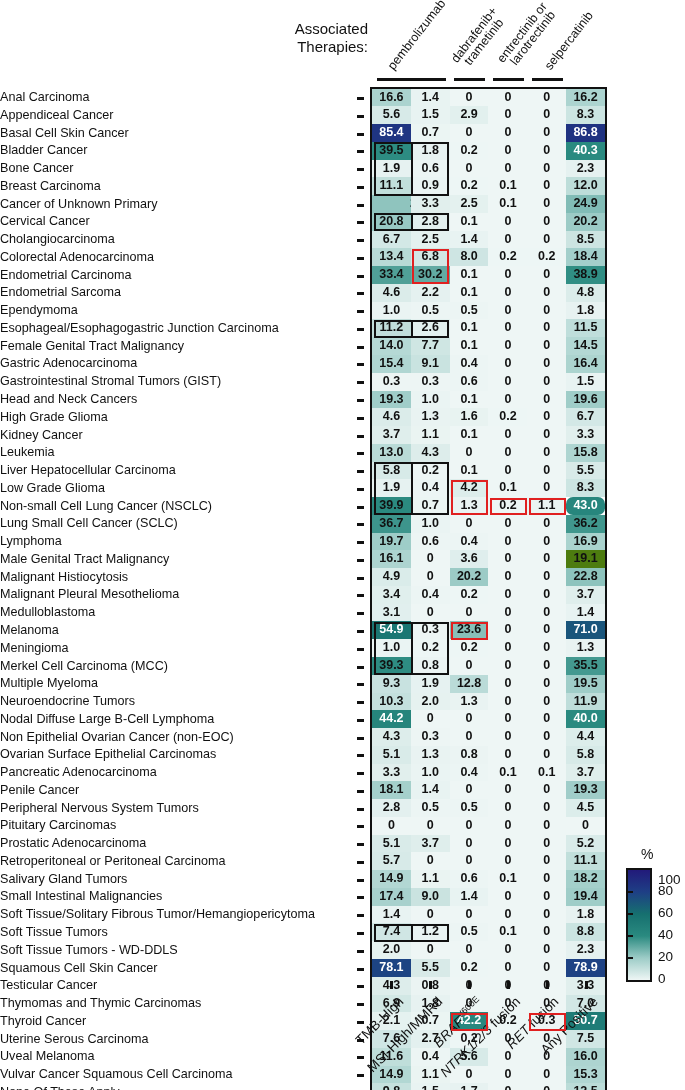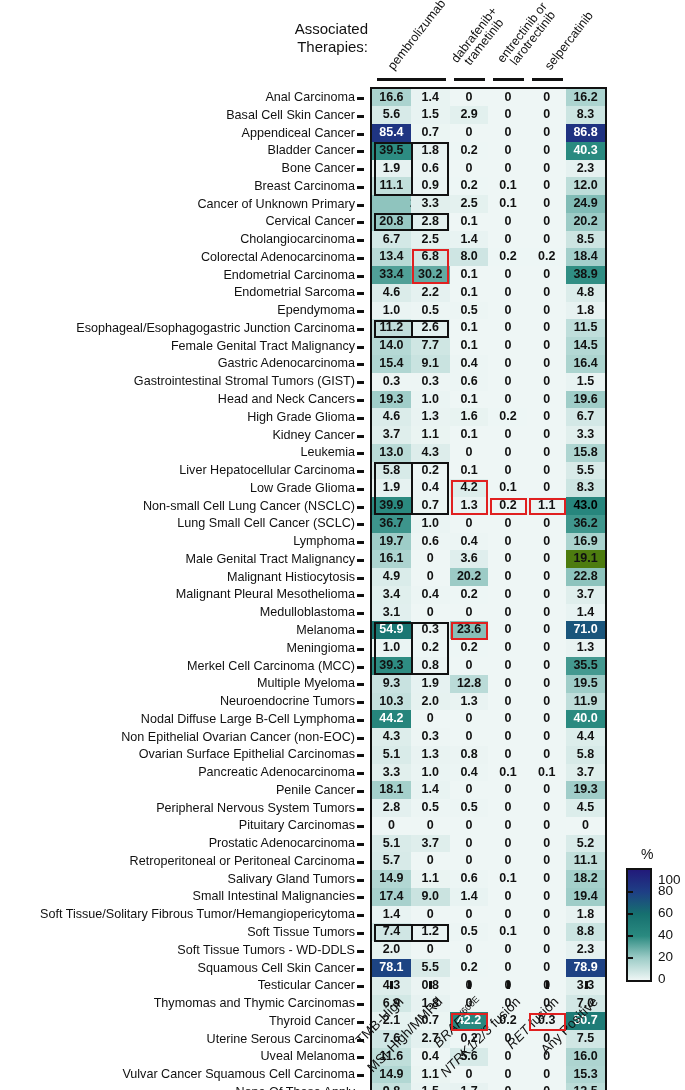--- a/index.html
+++ b/index.html
@@ -2,21 +2,21 @@
 <html><head>
 <meta charset="utf-8">
 <style>
   html, body { margin:0; padding:0; background:#fff; }
   body { width:685px; height:1090px; position:relative; overflow:hidden;
          font-family:"Liberation Sans", sans-serif; color:#111; }
   .assoc { position:absolute; left:233px; top:20px; font-size:15px; line-height:18px; text-align:right; width:135px; }
   .therapy { position:absolute; font-size:12.5px; line-height:12px; transform-origin:left bottom; transform:rotate(-52deg); white-space:nowrap; }
   .bar { position:absolute; top:78px; height:3px; background:#111; }
   .rowlabels { position:absolute; left:0; top:89px; width:364px; }
-  .rowlabel { height:17.77px; line-height:17.77px; font-size:12.6px; text-align:right; padding-right:9px; position:relative; white-space:nowrap; }
+  .rowlabel { height:17.77px; line-height:17.77px; font-size:12.6px; padding-right:9px; position:relative; white-space:nowrap; }
   .rowlabel .tick { position:absolute; right:0; top:8px; width:7px; height:3px; background:#111; }
   .grid { position:absolute; left:370px; top:89px; width:233px; border:2.5px solid #111; box-sizing:content-box; }
   .row { display:flex; height:17.77px; }
   .cell { width:38.83px; height:17.77px; line-height:17.77px; text-align:center; font-size:12.5px; font-weight:bold; position:relative; box-sizing:border-box; }
   .overlay { position:absolute; pointer-events:none; box-sizing:border-box; }
   .xtick { position:absolute; top:981px; width:3px; height:8px; background:#111; }
   .xlabel { position:absolute; font-size:13.5px; white-space:nowrap; transform-origin:right top; transform:rotate(-45deg); text-align:right; }
   .cbar { position:absolute; left:626px; top:868px; width:22px; height:110px; border:2px solid #111; }
   .cbar-tick { position:absolute; left:0; width:5px; height:2px; background:#111; }
   .cbar-lbl { position:absolute; left:658px; font-size:13.5px; }
@@ -43,22 +43,22 @@
     </div>
   </div>
 <div id="bars">
     <div class="bar" style="left: 376.5px; width: 69.66px;"></div>
     <div class="bar" style="left: 454.16px; width: 30.83px;"></div>
     <div class="bar" style="left: 492.99px; width: 30.83px;"></div>
     <div class="bar" style="left: 531.82px; width: 30.83px;"></div>
   </div>
 <div id="rowlabels" class="rowlabels">
     <div class="rowlabel"><span>Anal Carcinoma</span><span class="tick"></span></div>
+    <div class="rowlabel"><span>Appendiceal Cancer</span><span class="tick"></span></div>
     <div class="rowlabel"><span>Basal Cell Skin Cancer</span><span class="tick"></span></div>
-    <div class="rowlabel"><span>Appendiceal Cancer</span><span class="tick"></span></div>
     <div class="rowlabel"><span>Bladder Cancer</span><span class="tick"></span></div>
     <div class="rowlabel"><span>Bone Cancer</span><span class="tick"></span></div>
     <div class="rowlabel"><span>Breast Carcinoma</span><span class="tick"></span></div>
     <div class="rowlabel"><span>Cancer of Unknown Primary</span><span class="tick"></span></div>
     <div class="rowlabel"><span>Cervical Cancer</span><span class="tick"></span></div>
     <div class="rowlabel"><span>Cholangiocarcinoma</span><span class="tick"></span></div>
     <div class="rowlabel"><span>Colorectal Adenocarcinoma</span><span class="tick"></span></div>
     <div class="rowlabel"><span>Endometrial Carcinoma</span><span class="tick"></span></div>
     <div class="rowlabel"><span>Endometrial Sarcoma</span><span class="tick"></span></div>
     <div class="rowlabel"><span>Ependymoma</span><span class="tick"></span></div>
@@ -291,21 +291,21 @@
       <div class="cell" style="background: rgb(238, 246, 245); color: rgb(17, 17, 17);">0.1</div>
       <div class="cell" style="background: rgb(238, 246, 245); color: rgb(17, 17, 17);">0</div>
       <div class="cell" style="background: rgb(204, 229, 226); color: rgb(17, 17, 17);">8.3</div>
     </div>
     <div class="row">
       <div class="cell" style="background: rgb(43, 138, 128); color: rgb(17, 17, 17);">39.9</div>
       <div class="cell" style="background: rgb(235, 245, 243); color: rgb(17, 17, 17);">0.7</div>
       <div class="cell" style="background: rgb(233, 243, 242); color: rgb(17, 17, 17);">1.3</div>
       <div class="cell" style="background: rgb(237, 246, 245); color: rgb(17, 17, 17);">0.2</div>
       <div class="cell" style="background: rgb(234, 244, 242); color: rgb(17, 17, 17);">1.1</div>
-      <div class="cell" style="background: rgb(39, 134, 125); color: #000000;">43.0</div>
+      <div class="cell" style="background: rgb(39, 134, 125); color: #ffffff; border-radius: 7px;">43.0</div>
     </div>
     <div class="row">
       <div class="cell" style="background: rgb(61, 149, 140); color: rgb(17, 17, 17);">36.7</div>
       <div class="cell" style="background: rgb(234, 244, 243); color: rgb(17, 17, 17);">1.0</div>
       <div class="cell" style="background: rgb(238, 246, 245); color: rgb(17, 17, 17);">0</div>
       <div class="cell" style="background: rgb(238, 246, 245); color: rgb(17, 17, 17);">0</div>
       <div class="cell" style="background: rgb(238, 246, 245); color: rgb(17, 17, 17);">0</div>
       <div class="cell" style="background: rgb(64, 151, 141); color: rgb(17, 17, 17);">36.2</div>
     </div>
     <div class="row">

